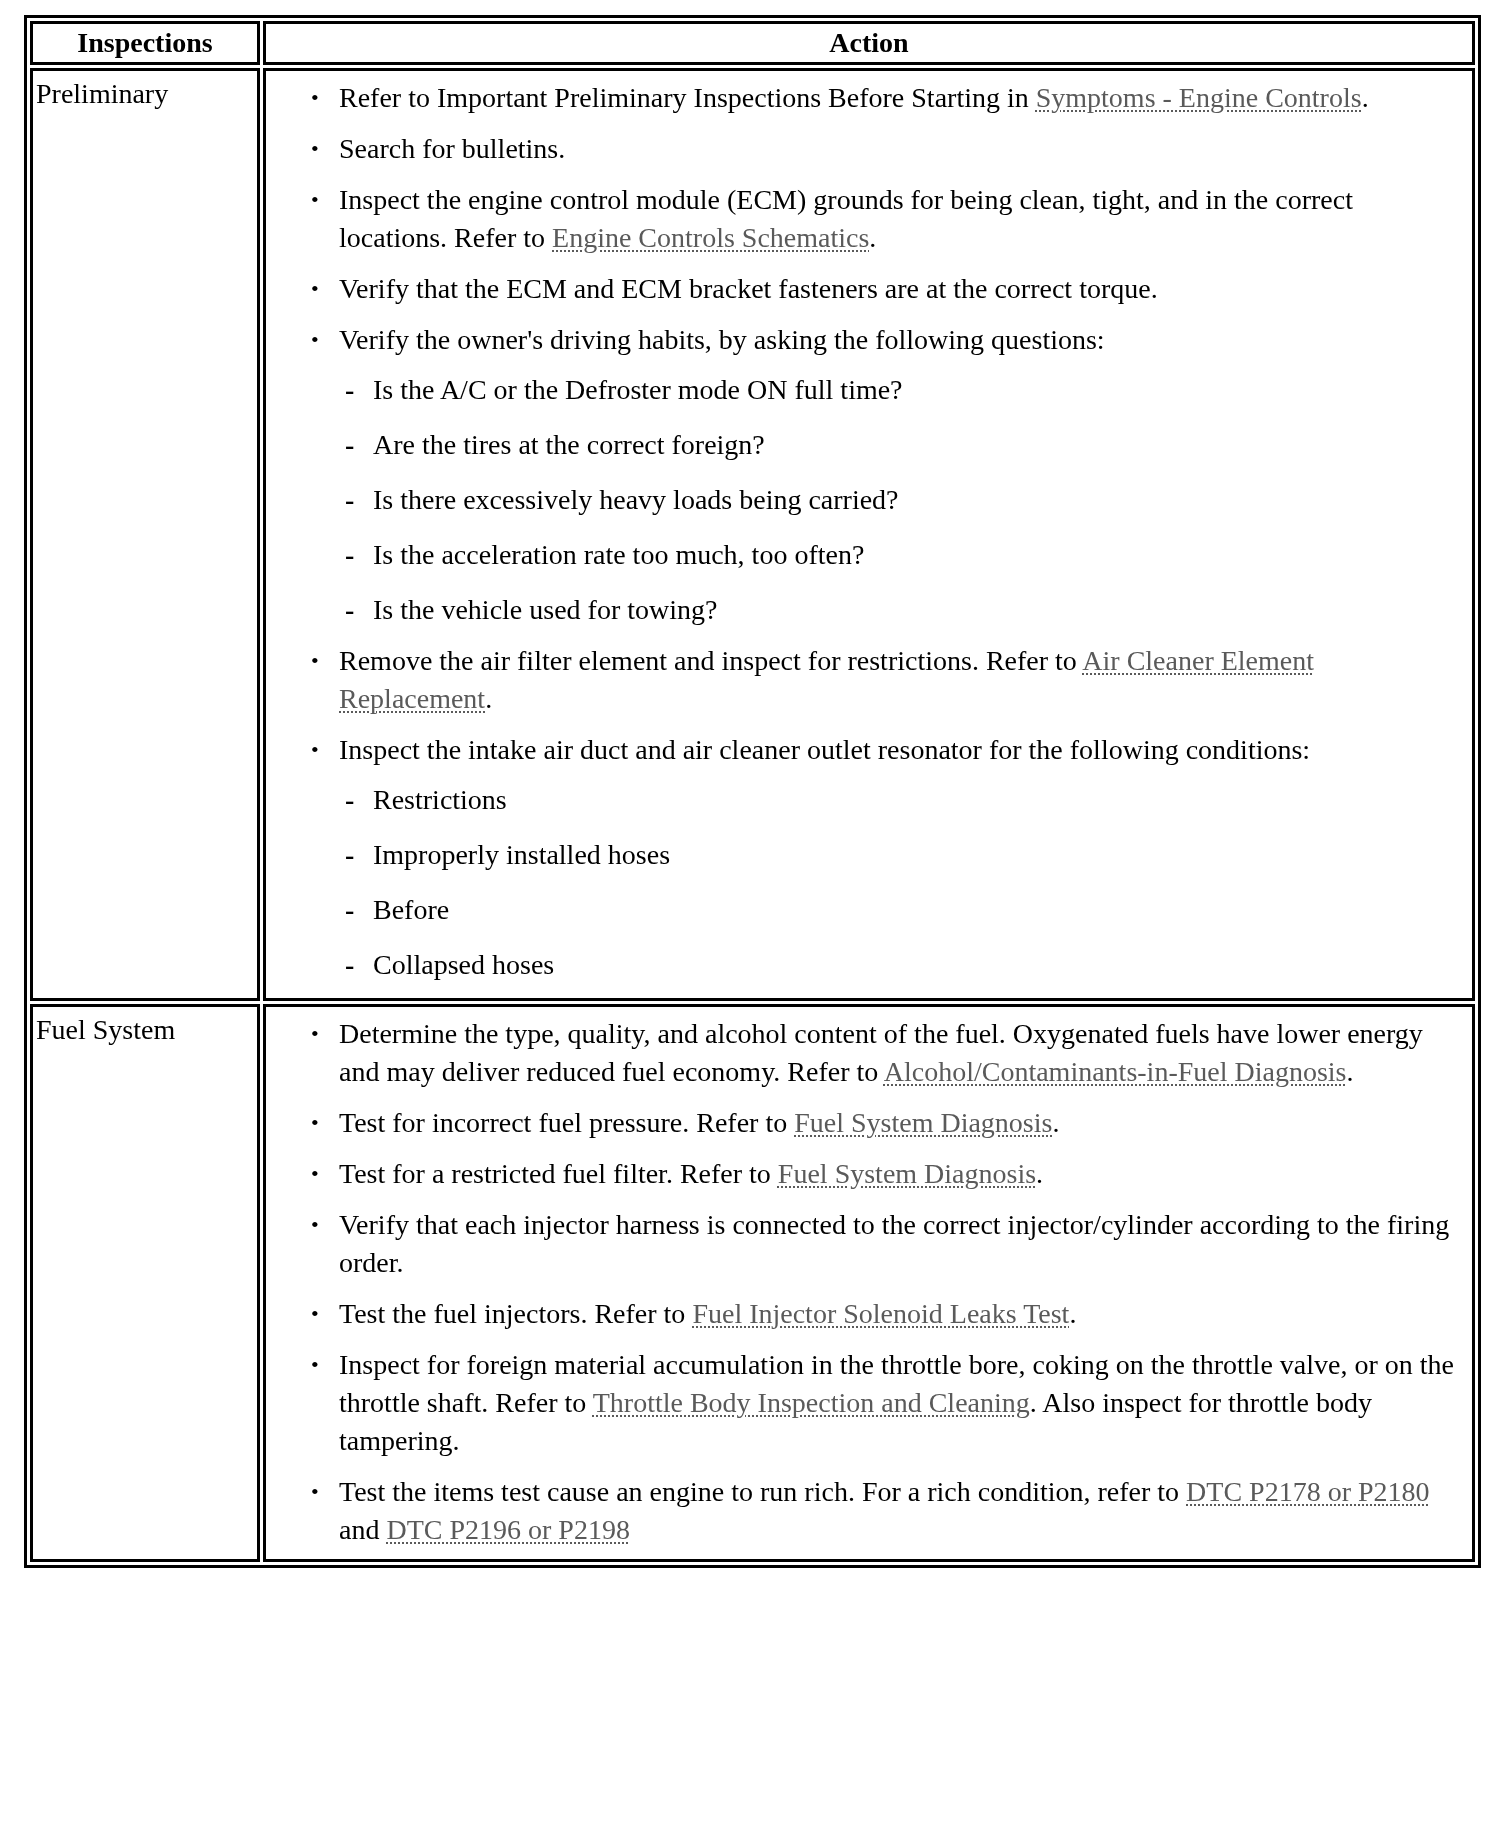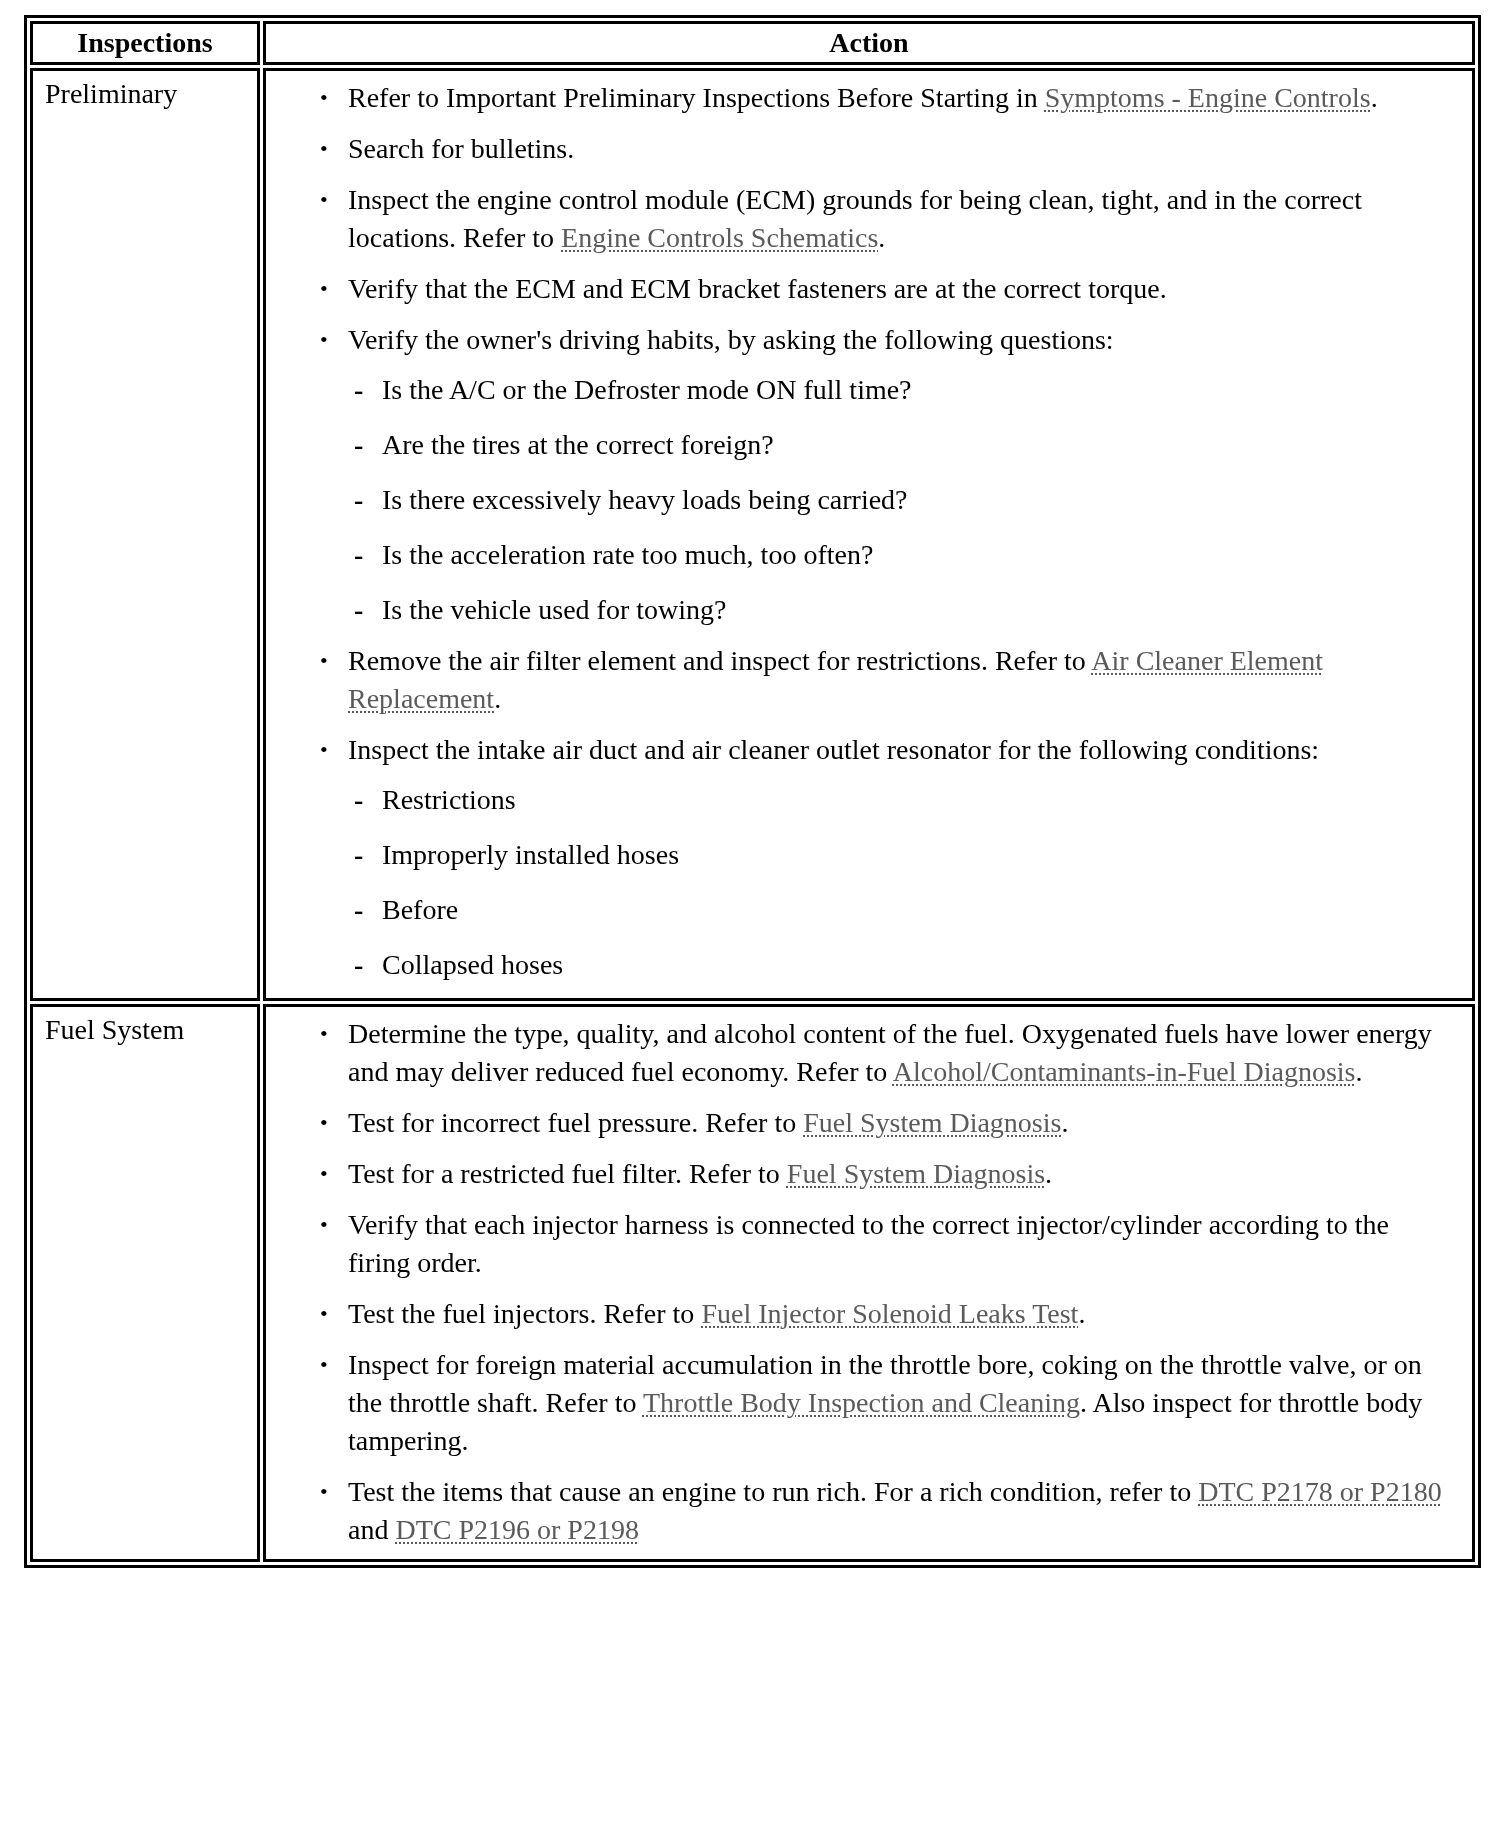--- a/index.html
+++ b/index.html
@@ -21,21 +21,21 @@
       width: 1457px;
       border: 3px solid #000000;
       border-collapse: separate;
       border-spacing: 3px;
       font-size: 28px;
       line-height: 38px;
     }
     .doc-table td, .doc-table th {
       border: 3px solid #000000;
       vertical-align: top;
-      padding: 0 12px;
+      padding: 0 3px;
     }
     .doc-table th {
       font-weight: bold;
       text-align: center;
       height: 38px;
       padding: 0;
       vertical-align: middle;
     }
     .col-inspections { width: 224px; margin-left: 35px; }
     .definition-cell {
@@ -130,18 +130,18 @@
   <tr>
     <td class="section-label">Fuel System</td>
     <td>
       <ul class="actions">
         <li><span>Determine the type, quality, and alcohol content of the fuel. Oxygenated fuels have lower energy and may deliver reduced fuel economy. Refer to </span><a class="doc-link" href="#">Alcohol/Contaminants-in-Fuel Diagnosis</a><span>.</span></li>
         <li><span>Test for incorrect fuel pressure. Refer to </span><a class="doc-link" href="#">Fuel System Diagnosis</a><span>.</span></li>
         <li><span>Test for a restricted fuel filter. Refer to </span><a class="doc-link" href="#">Fuel System Diagnosis</a><span>.</span></li>
         <li><span>Verify that each injector harness is connected to the correct injector/cylinder according to the firing order.</span></li>
         <li><span>Test the fuel injectors. Refer to </span><a class="doc-link" href="#">Fuel Injector Solenoid Leaks Test</a><span>.</span></li>
         <li><span>Inspect for foreign material accumulation in the throttle bore, coking on the throttle valve, or on the throttle shaft. Refer to </span><a class="doc-link" href="#">Throttle Body Inspection and Cleaning</a><span>. Also inspect for throttle body tampering.</span></li>
-        <li><span>Test the items that cause an engine to run rich. For a rich condition, refer to </span><a class="doc-link" href="#">DTC P2178 or P2180</a><span> and </span><a class="doc-link" href="#">DTC P2196 or P2198</a><span></span></li>
+        <li><span>Test the items test cause an engine to run rich. For a rich condition, refer to </span><a class="doc-link" href="#">DTC P2178 or P2180</a><span> and </span><a class="doc-link" href="#">DTC P2196 or P2198</a><span></span></li>
       </ul>
     </td>
   </tr>
 </tbody>
   </table>
 
 </body></html>

